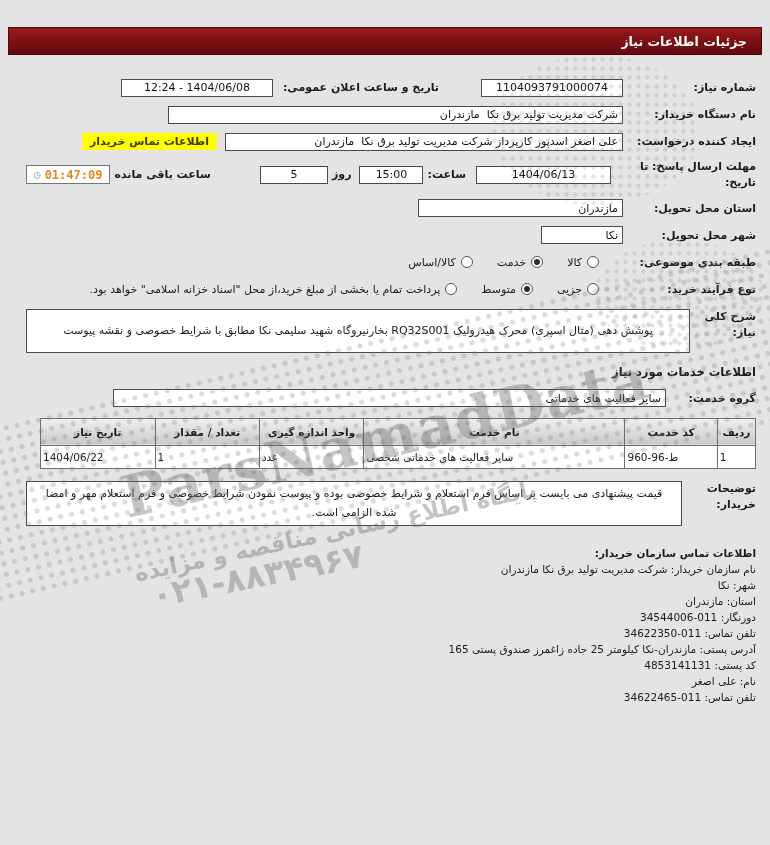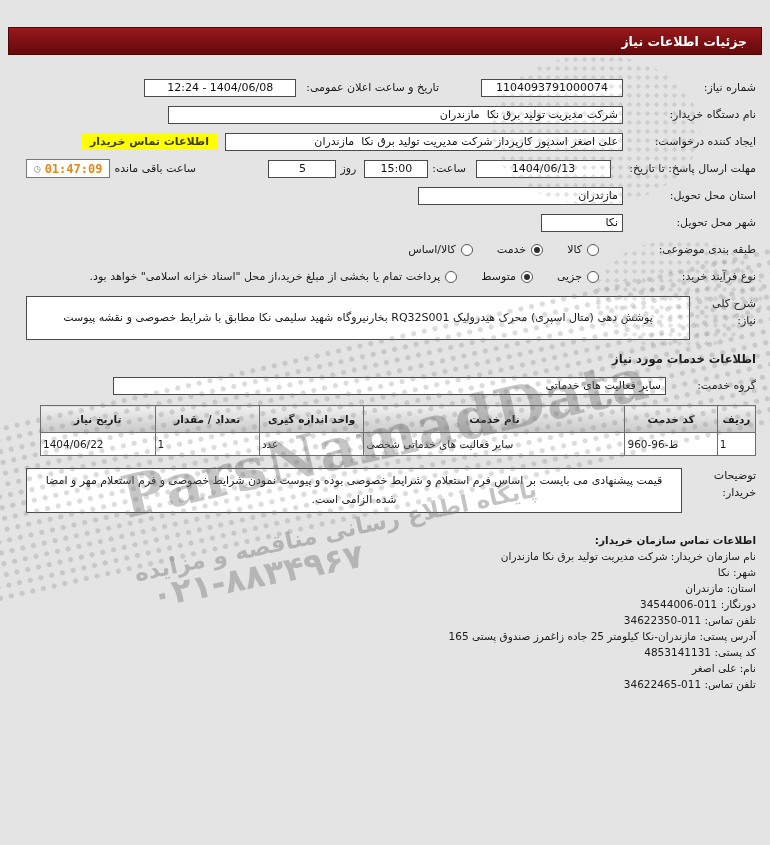--- a/index.html
+++ b/index.html
@@ -6,21 +6,21 @@
   html,body{background:#ffffff}
   .page{position:relative;width:770px;height:845px;background:#e4e4e4;direction:rtl;
         font-family:"DejaVu Sans",sans-serif;font-size:11px;color:#1a1a1a;overflow:hidden}
   
   .titlebar{position:absolute;top:27px;right:8px;left:8px;height:28px;
         background:linear-gradient(180deg,#9a191c 0%,#7a0f12 55%,#650a0d 100%);
         border:1px solid #4e0708;color:#fff;font-weight:bold;font-size:12.5px;
         display:flex;align-items:center;padding:0 14px}
   .content{position:absolute;top:78px;right:14px;left:26px;z-index:1}
   .row{display:flex;align-items:center;margin-bottom:8px;min-height:19px}
-  .lbl{font-weight:normal;white-space:nowrap}
+  .lbl{font-weight:bold;white-space:nowrap}
   .w133{width:133px;flex:0 0 133px}
   .tb{height:18px;border:1px solid #4a4a4a;background:#fff;font-family:"DejaVu Sans",sans-serif;
       font-size:11px;padding:0 4px;color:#111;direction:rtl}
   .tb.center{text-align:center}
   .gap4{width:4px;flex:0 0 4px}.gap8{width:8px;flex:0 0 8px}.gap10{width:10px;flex:0 0 10px}
   .hl-link{background:#ffff00;font-weight:bold;color:#3d3d05;padding:2px 8px;cursor:pointer;white-space:nowrap}
   .timer{display:inline-flex;align-items:center;gap:4px;border:1px solid #777;background:#fff;
       padding:0 7px;height:19px;color:#e2881c;font-weight:bold;
       font-family:"DejaVu Sans Mono",monospace;font-size:12px;direction:ltr}
   .timer .tico{color:#9a9a9a;font-size:11px;font-weight:normal}

